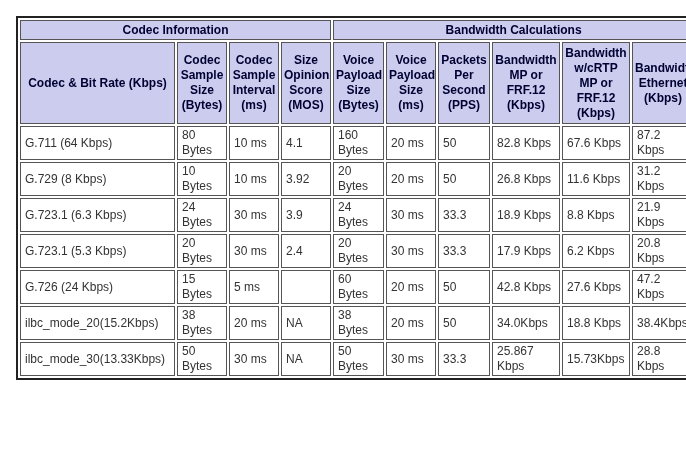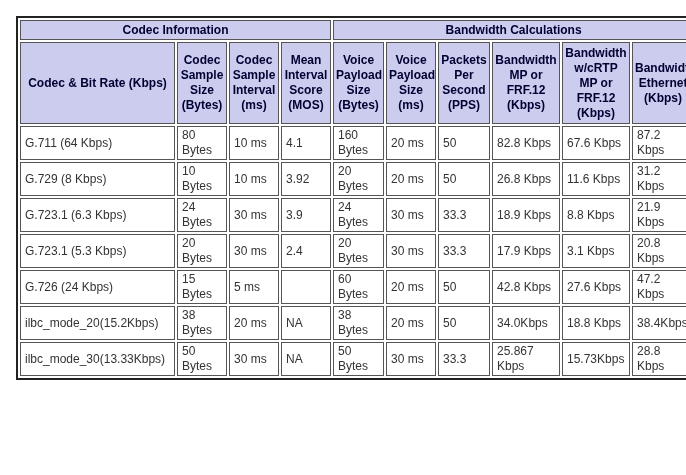--- a/index.html
+++ b/index.html
@@ -74,21 +74,21 @@
       </colgroup>
     <thead id="thead">
         <tr class="group-row">
           <th colspan="4">Codec Information</th>
           <th colspan="6">Bandwidth Calculations</th>
         </tr>
         <tr class="colhead-row">
           <th>Codec &amp; Bit Rate (Kbps)</th>
           <th>Codec Sample Size (Bytes)</th>
           <th>Codec Sample Interval (ms)</th>
-          <th>Mean Interval Score (MOS)</th>
+          <th>Size Opinion Score (MOS)</th>
           <th>Voice Payload Size (Bytes)</th>
           <th>Voice Payload Size (ms)</th>
           <th>Packets Per Second (PPS)</th>
           <th>Bandwidth MP or FRF.12 (Kbps)</th>
           <th>Bandwidth w/cRTP MP or FRF.12 (Kbps)</th>
           <th>Bandwidth Ethernet (Kbps)</th>
         </tr>
       </thead>
     <tbody id="tbody">
         <tr>
@@ -129,21 +129,21 @@
         </tr>
         <tr>
           <td class="codec-name">G.723.1 (5.3 Kbps)</td>
           <td class="data-cell">20 Bytes</td>
           <td class="data-cell">30 ms</td>
           <td class="data-cell">2.4</td>
           <td class="data-cell">20 Bytes</td>
           <td class="data-cell">30 ms</td>
           <td class="data-cell">33.3</td>
           <td class="data-cell">17.9 Kbps</td>
-          <td class="data-cell">3.1 Kbps</td>
+          <td class="data-cell">6.2 Kbps</td>
           <td class="data-cell">20.8 Kbps</td>
         </tr>
         <tr>
           <td class="codec-name">G.726 (24 Kbps)</td>
           <td class="data-cell">15 Bytes</td>
           <td class="data-cell">5 ms</td>
           <td class="data-cell"></td>
           <td class="data-cell">60 Bytes</td>
           <td class="data-cell">20 ms</td>
           <td class="data-cell">50</td>

